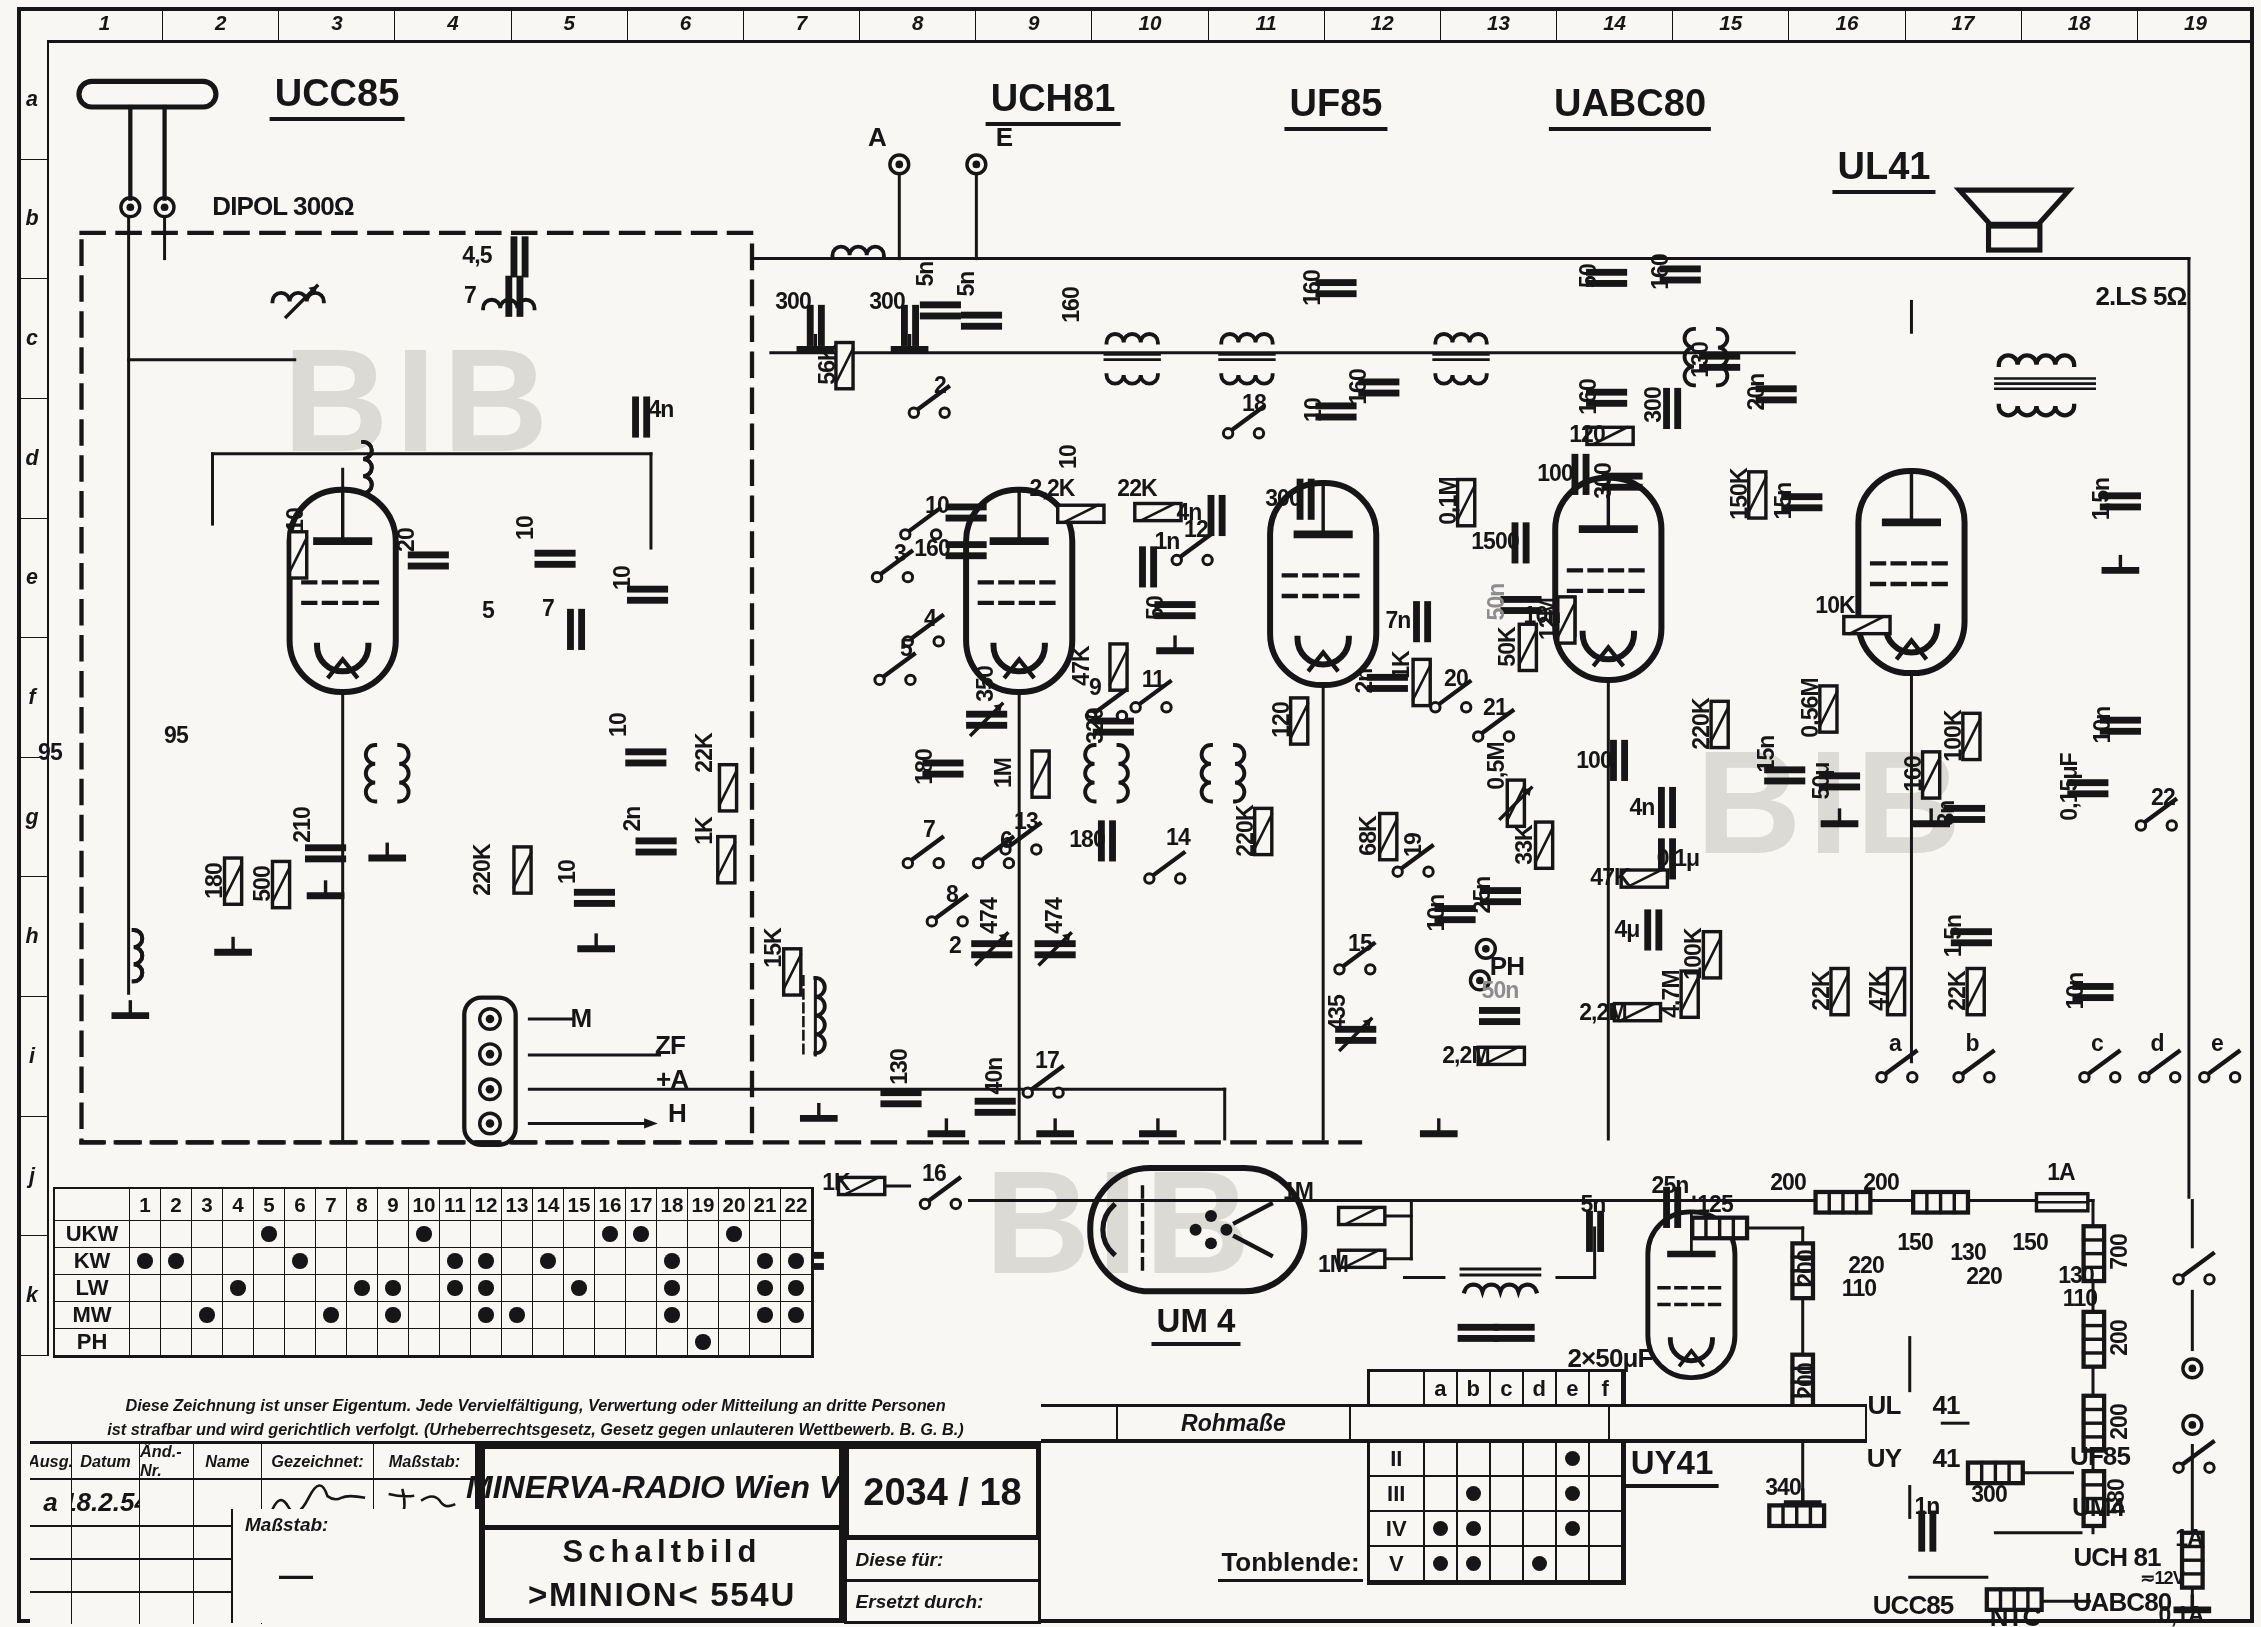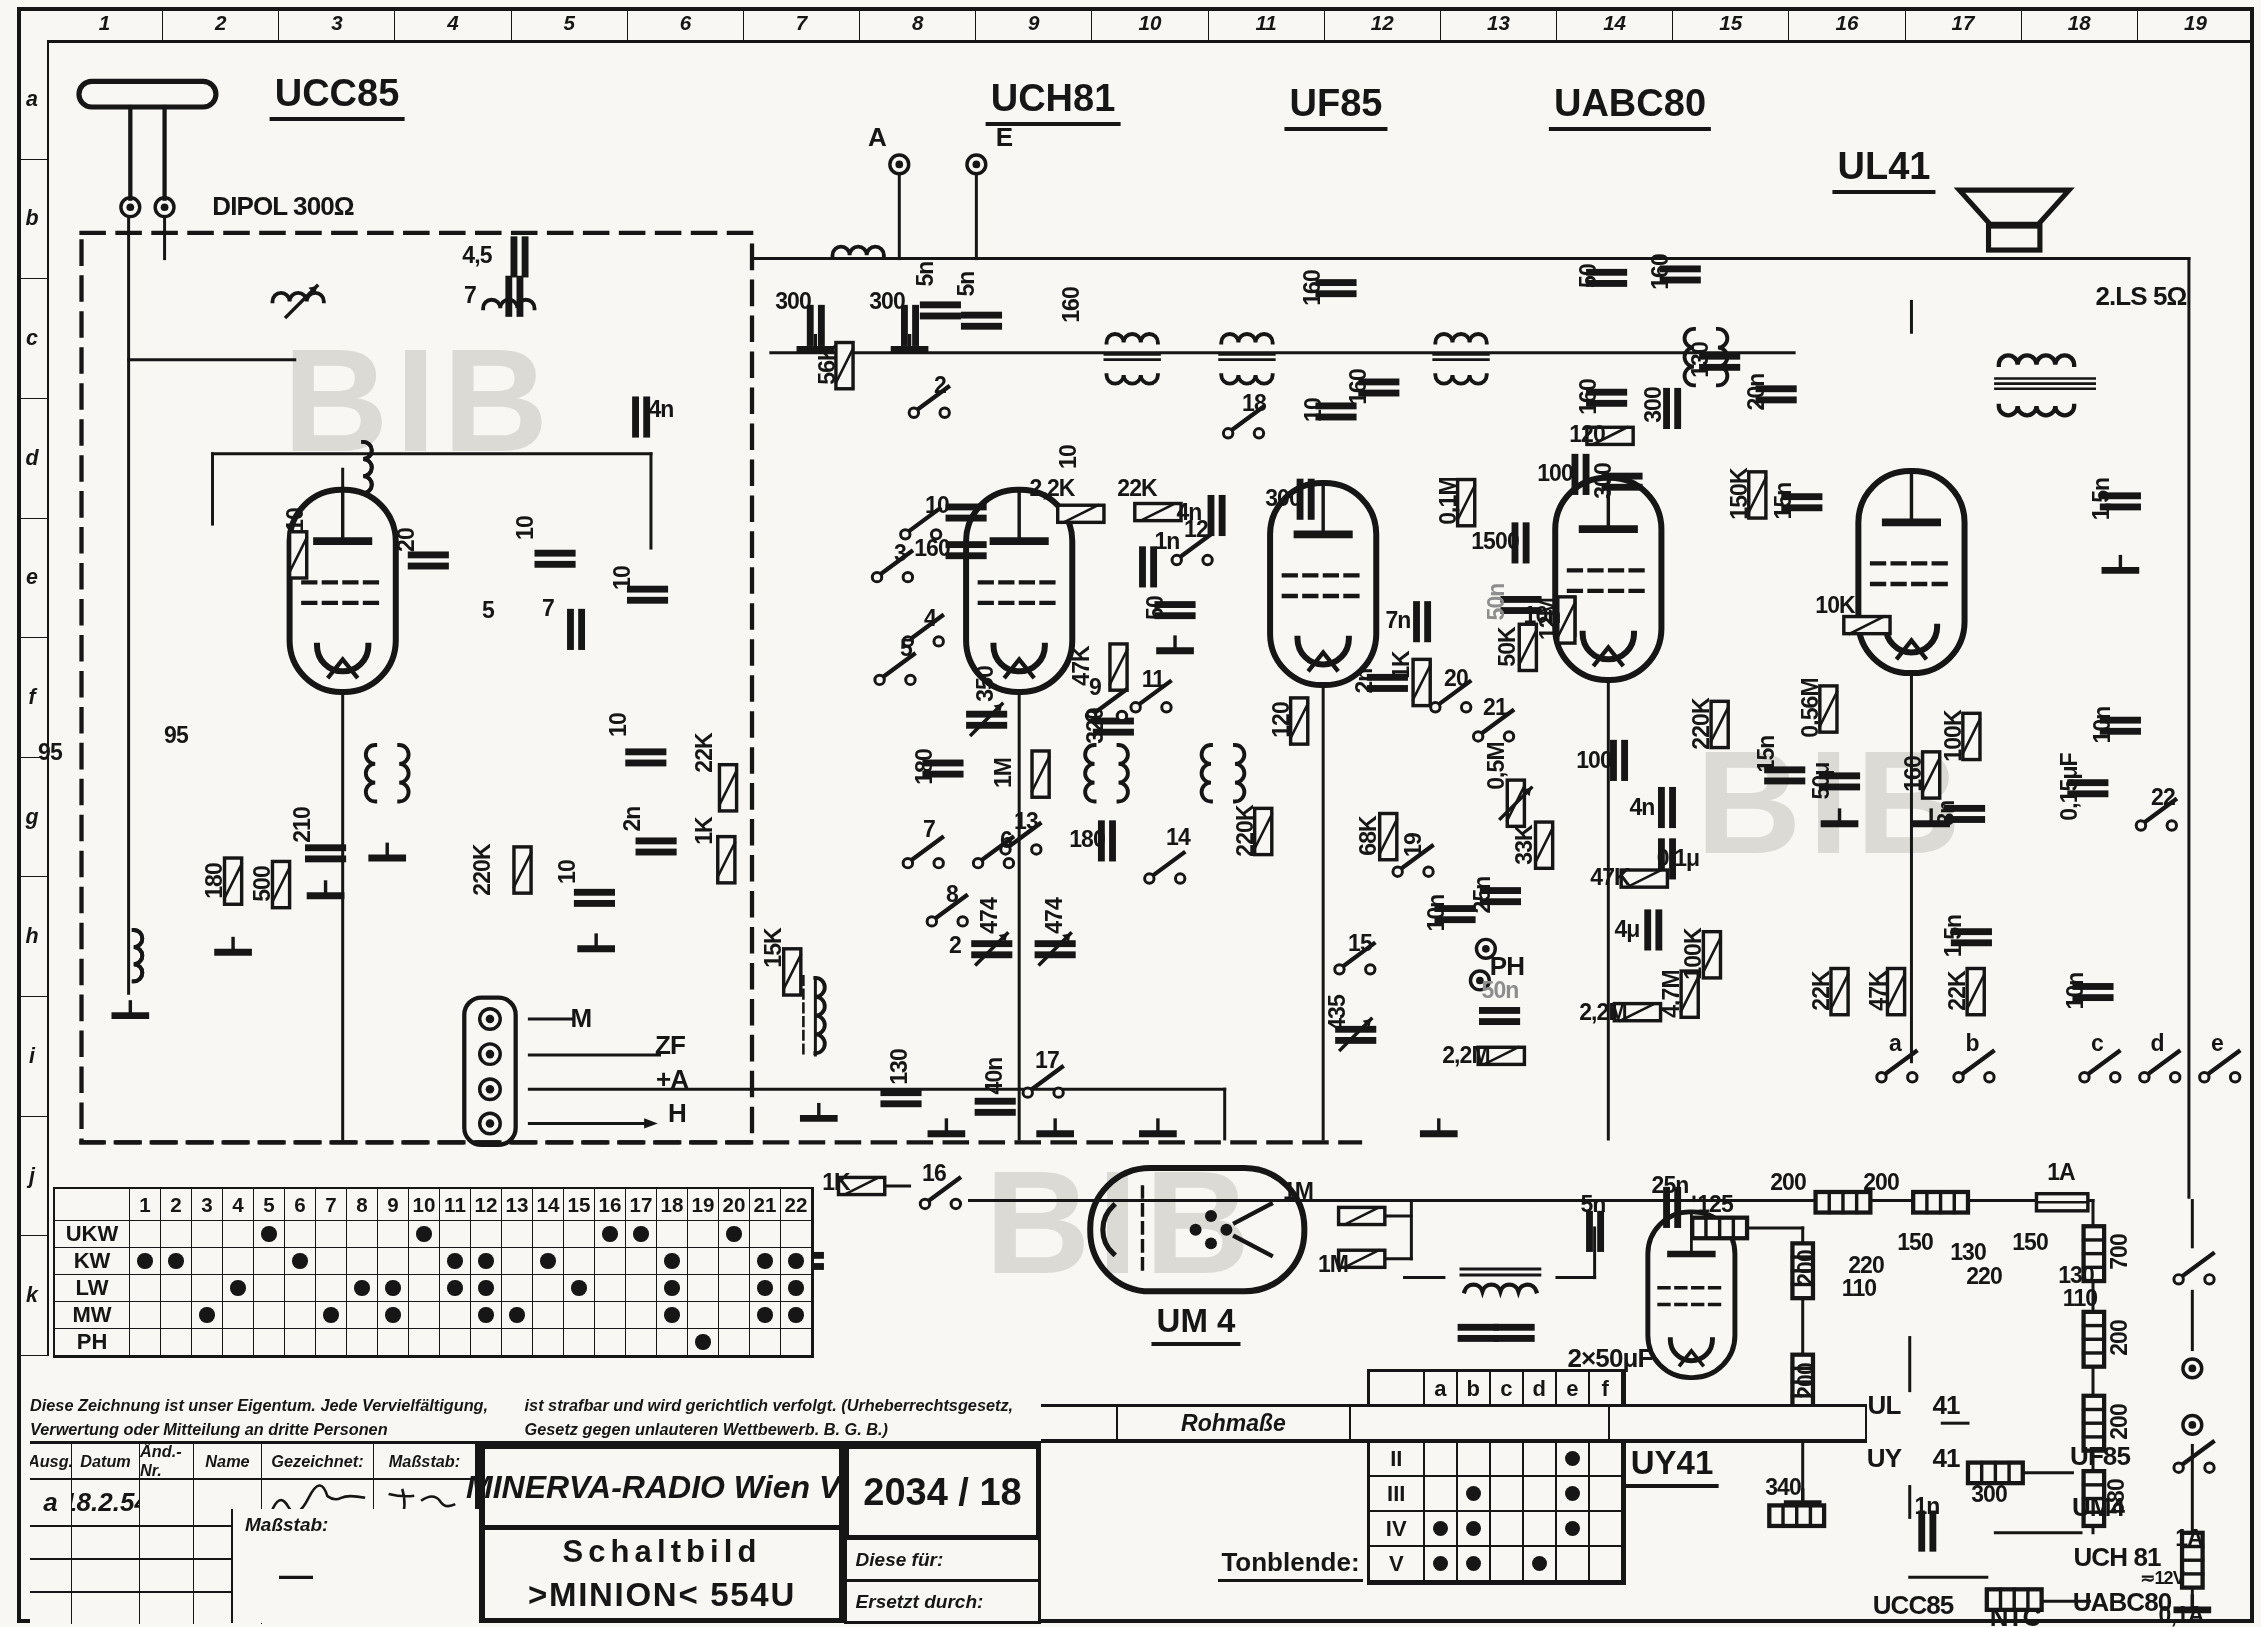--- a/index.html
+++ b/index.html
@@ -37,21 +37,21 @@
   #tb-grid .row{display:flex;}
   #tb-grid .cell{width:31px;height:33px;border-right:2.6px solid #161616;border-bottom:2.6px solid #161616;
       display:flex;align-items:center;justify-content:center;font:bold 22px "Liberation Sans",sans-serif;}
   #tb-grid .cell.name{width:53px;}
   #tb-grid .dot{width:15.4px;height:15.4px;border-radius:50%;background:#161616;}
   
   .tb-abs{position:absolute;z-index:6;background:#f8f7f3;box-sizing:border-box;}
   #strip1{left:30px;top:1404px;width:1837px;height:39px;display:flex;border-top:3.4px solid #161616;border-bottom:4.3px solid #161616;}
   #strip1 .c{border-right:2.6px solid #161616;display:flex;align-items:center;justify-content:center;
       font:italic bold 23px "Liberation Sans",sans-serif;}
-  #disclaimer{left:30px;top:1394px;width:1011px;height:50px;display:flex;flex-direction:row;align-items:center;justify-content:center;
+  #disclaimer{left:30px;top:1394px;width:1011px;height:50px;display:flex;flex-direction:column;align-items:center;justify-content:center;
       font:italic bold 16.3px/1.45 "Liberation Sans",sans-serif;border-bottom:3.4px solid #161616;}
   #revtable{left:30px;top:1444px;width:450px;height:179px;border-right:4.3px solid #161616;}
   #revtable .hrow{display:flex;height:34px;border-bottom:2.6px solid #161616;}
   #revtable .hrow .c,#revtable .drow .c{border-right:1.7px solid #161616;display:flex;align-items:center;justify-content:center;
       font:italic bold 16.3px "Liberation Sans",sans-serif;overflow:hidden;}
   #revtable .drow{display:flex;height:45px;border-bottom:2.6px solid #161616;}
   #revtable .drow .c{font:italic bold 26px "Liberation Sans",sans-serif;}
   #minerva{left:480px;top:1444px;width:364px;height:86px;border:5.1px solid #161616;display:flex;align-items:center;justify-content:center;
       font:italic bold 32px "Liberation Sans",sans-serif;white-space:nowrap;}
   #docbox{left:480px;top:1530px;width:364px;height:93px;border:5.1px solid #161616;border-top:none;display:flex;flex-direction:column;

